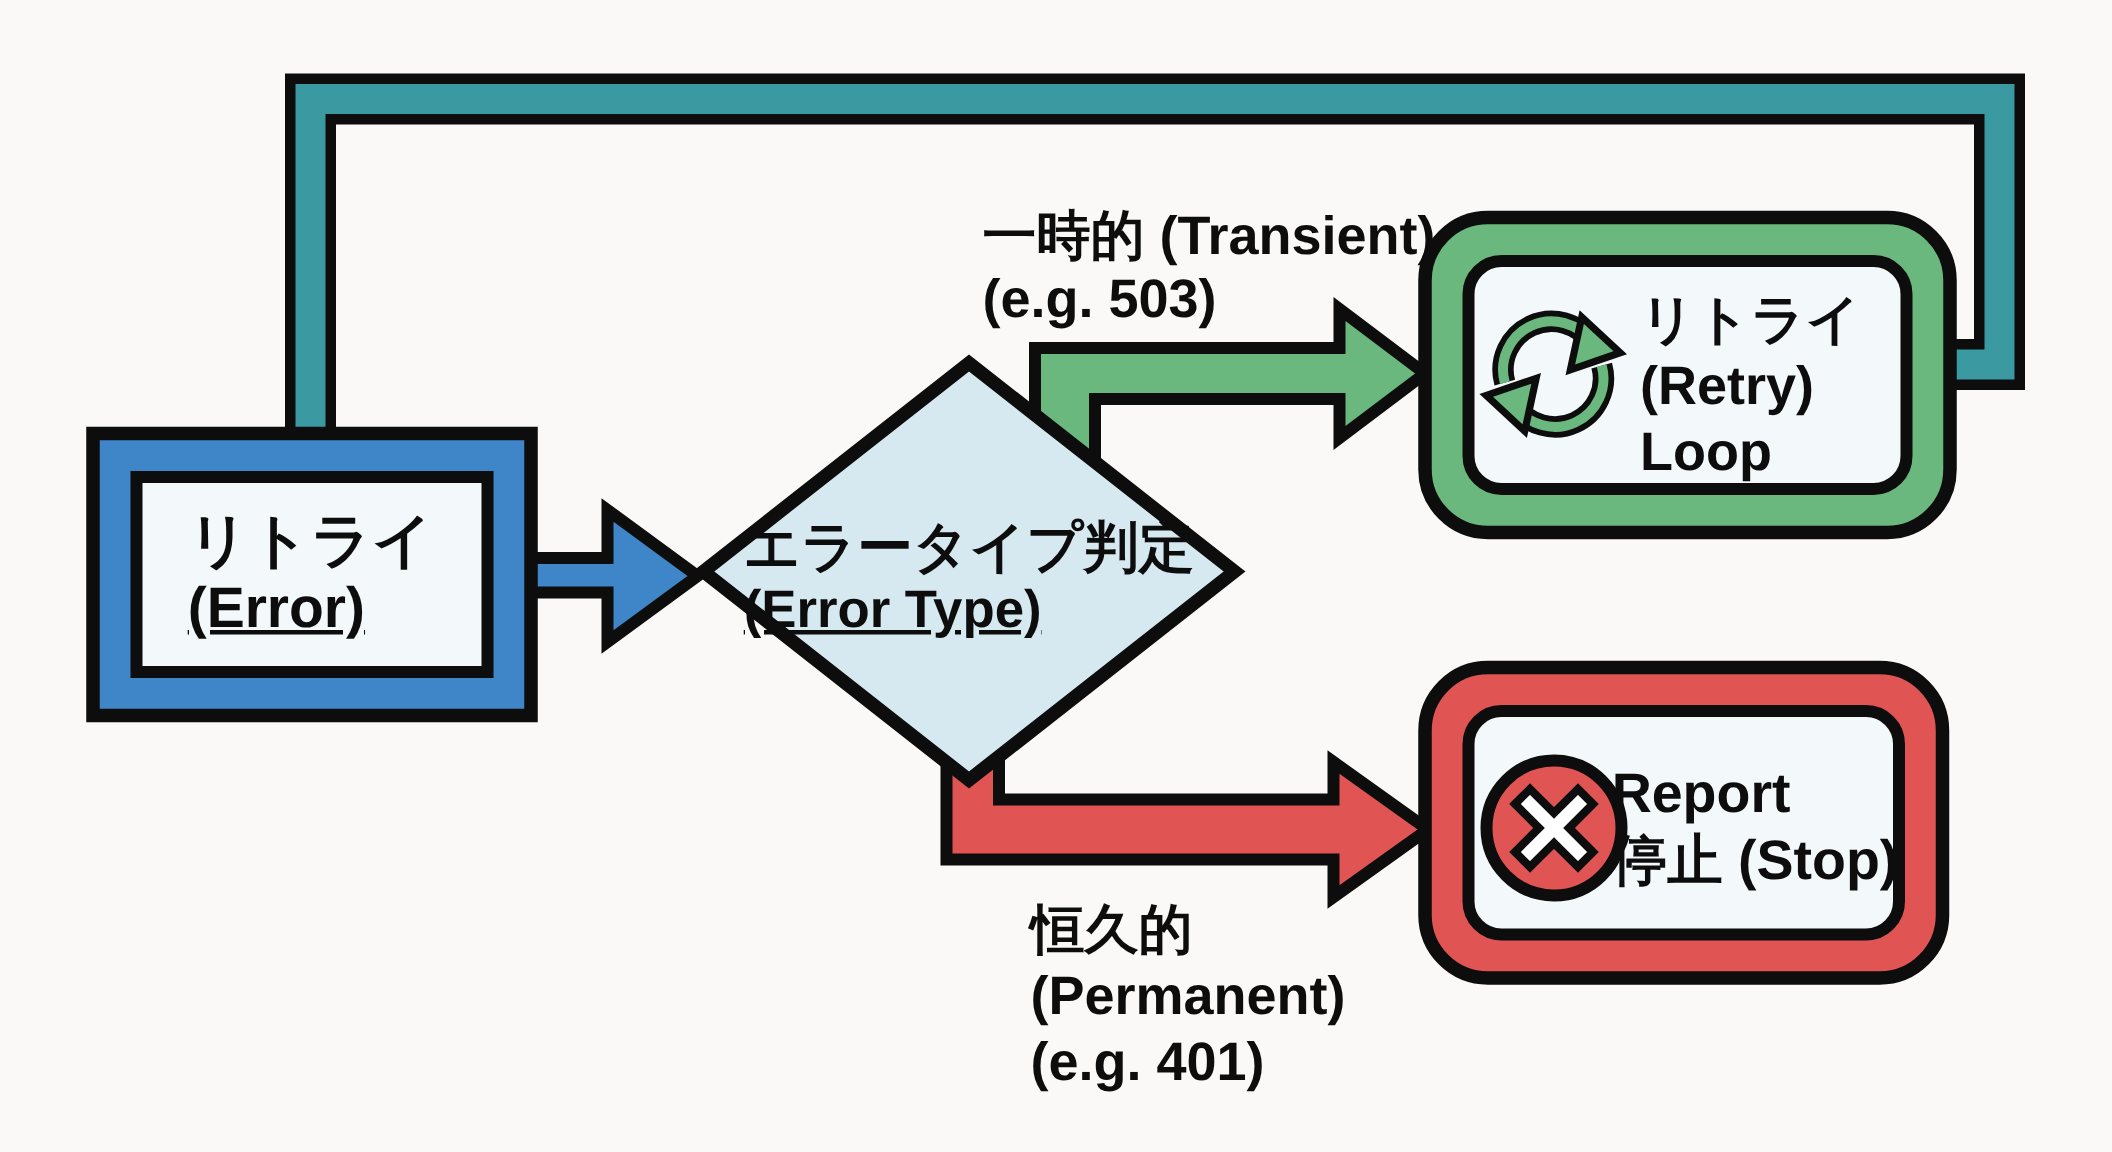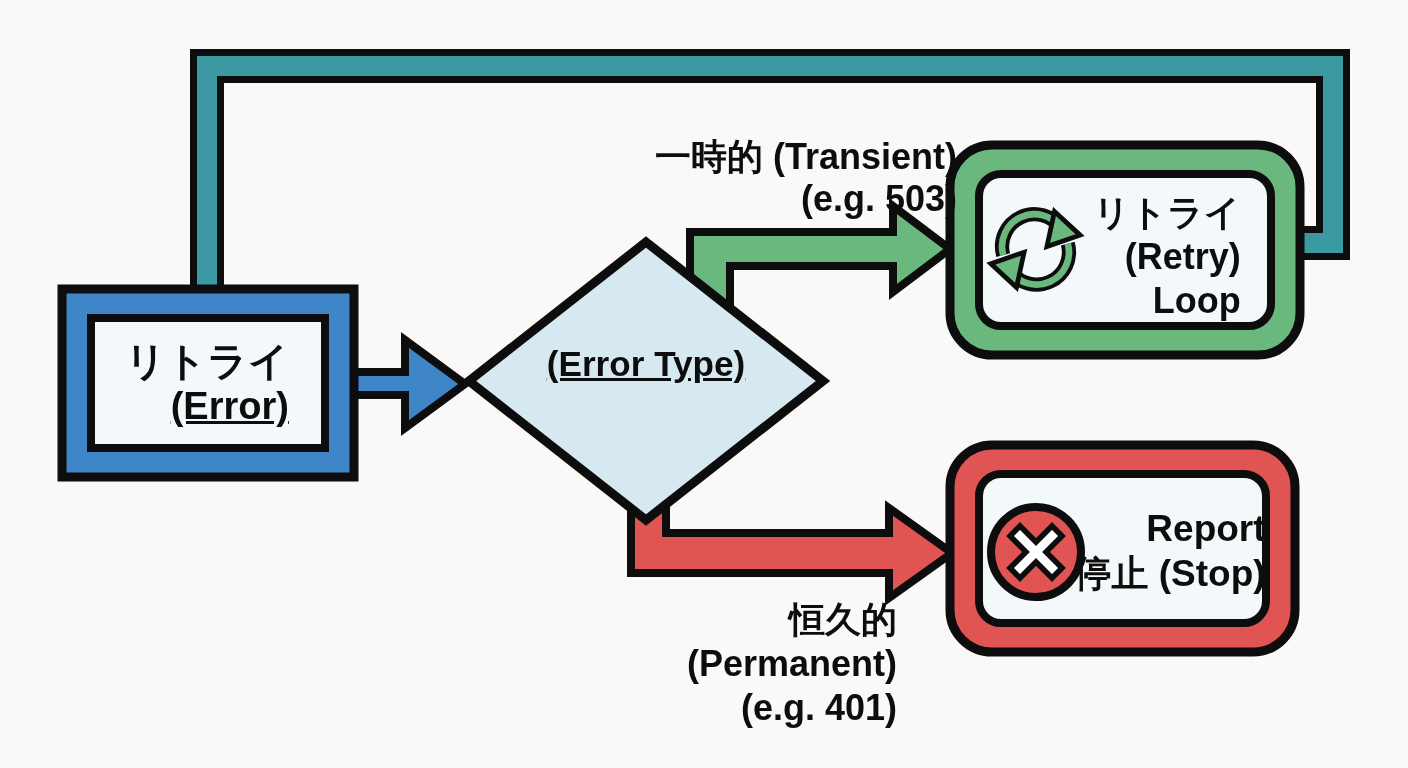--- a/index.html
+++ b/index.html
@@ -4,21 +4,21 @@
 <style>
   html,body { margin:0; padding:0; background:#faf9f7; }
   .stage {
     position:relative; width:1408px; height:768px;
     background:#faf9f7; overflow:hidden;
     font-family:"Liberation Sans","DejaVu Sans",sans-serif;
   }
   .stage svg { position:absolute; left:0; top:0; }
   .label {
     position:absolute; transform:translateX(-50%);
-    text-align:right; font-weight:700; color:#0d0d0d;
+    text-align:left; font-weight:700; color:#0d0d0d;
     white-space:nowrap; line-height:1.16;
   }
   .lbl-error    { left:207px;  top:338px; font-size:40px; }
   .lbl-decision { left:646px;  top:344px; font-size:37px; }
   .lbl-retry    { left:1167px; top:191px; font-size:36px; line-height:1.22; }
   .lbl-stop     { left:1170px; top:506px; font-size:37px; line-height:1.22; }
   .lbl-transient{ left:806px;  top:136px; font-size:36px; }
   .lbl-permanent{ left:792px;  top:586px; font-size:36px; line-height:1.22;margin-top:12px; }
   .sub { font-size:0.95em;text-decoration:underline; }
   .shape-stroke  { stroke:#0d0d0d; stroke-linejoin:miter; }
@@ -70,20 +70,21 @@
       <path d="M-26 -16 L-16 -26 L0 -10 L16 -26 L26 -16 L10 0 L26 16 L16 26 L0 10 L-16 26 L-26 16 L-10 0 Z" class="shape-stroke" stroke-width="5.5" fill="#ffffff"></path>
     </g>
   </svg>
 
   <div class="label lbl-error">
     <div>リトライ</div>
     <div class="sub">(Error)</div>
   </div>
 
   <div class="label lbl-decision">
+    <div>エラータイプ判定</div>
     <div class="sub">(Error Type)</div>
   </div>
 
   <div class="label lbl-retry">
     <div>リトライ</div>
     <div>(Retry)</div>
     <div>Loop</div>
   </div>
 
   <div class="label lbl-stop">

